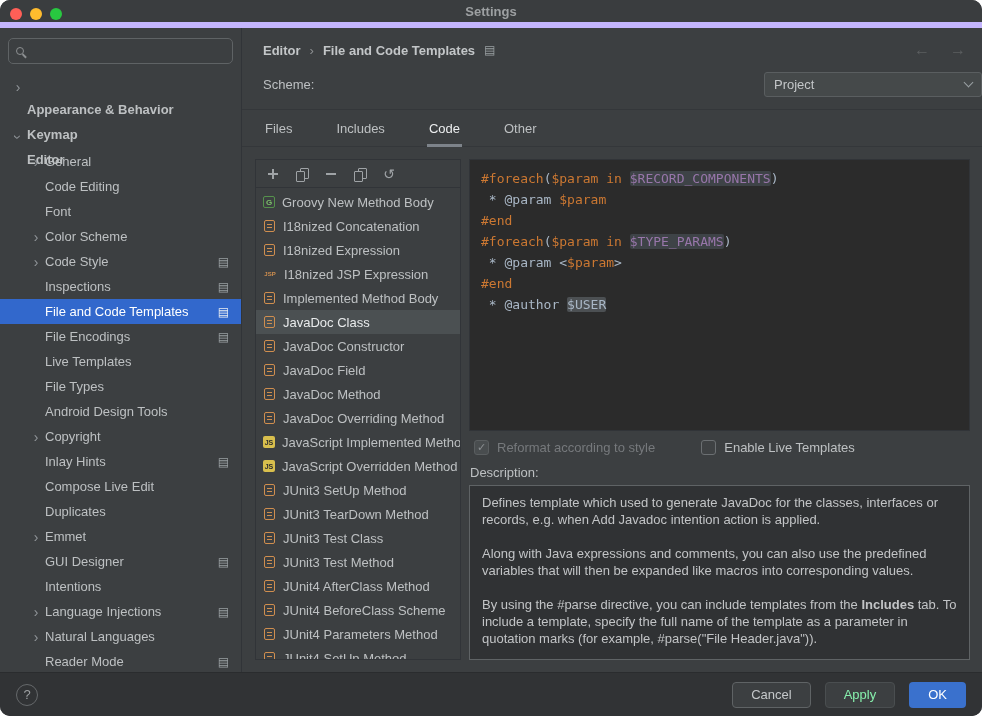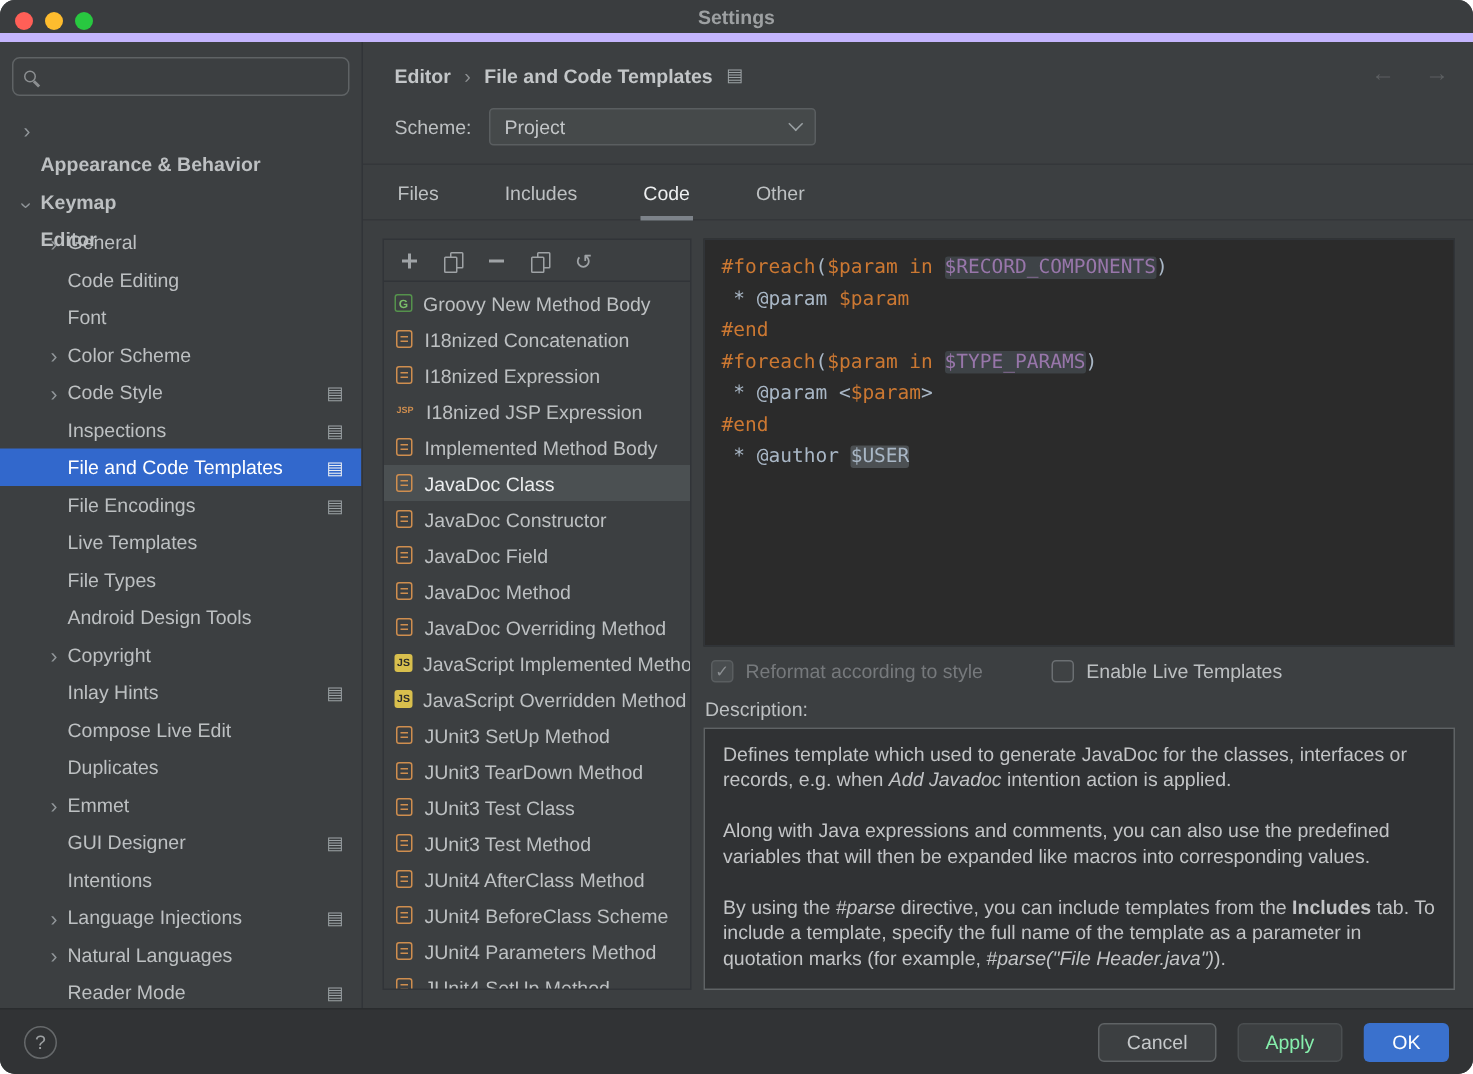--- a/index.html
+++ b/index.html
@@ -38,21 +38,21 @@
   .badge{position:absolute;right:12px;color:#9aa0a3;font-size:12px;}
   .tree-row.selected .badge{color:#e8ecf2;}
 
   
   .crumb-row{display:flex;align-items:center;margin:10px 16px 6px 21px;height:24px;flex:none;}
   .crumb{font-weight:700;color:#c3c6c8;}
   .crumb-sep{margin:0 9px;color:#8c8f91;}
   .crumb-badge{margin-left:9px;color:#9aa0a3;font-size:12px;}
   .nav-arrows{margin-left:auto;display:flex;gap:20px;color:#5c5f61;font-size:16px;}
 
-  .scheme-row{display:flex;align-items:center;margin:4px 0 12px 21px;gap:12px;flex:none;}
+  .scheme-row{display:flex;align-items:center;margin:4px 0 12px 21px;gap:12px;flex:none;justify-content:space-between;}
   .combo{width:218px;height:25px;background:#45494a;border:1px solid #5a5e60;border-radius:3px;display:flex;align-items:center;padding:0 9px;color:#c3c6c8;}
   .chev-down{width:7px;height:7px;border-right:1.6px solid #9aa0a3;border-bottom:1.6px solid #9aa0a3;transform:rotate(45deg);margin-left:auto;margin-top:-4px;flex:none;}
 
   .hr{border-top:1px solid #34373a;flex:none;}
 
   
   .tab-bar{display:flex;gap:40px;padding-left:21px;height:37px;align-items:stretch;border-bottom:1px solid #34373a;flex:none;}
   .tab{display:flex;align-items:center;color:#bdc0c2;position:relative;padding:0 2px;cursor:default;}
   .tab.active{color:#eceeef;}
   .tab.active::after{content:"";position:absolute;left:0;right:0;bottom:-1px;height:3px;background:#7d838a;}
@@ -93,21 +93,21 @@
   .cb{display:flex;align-items:center;gap:8px;}
   .cbx{width:15px;height:15px;border-radius:3px;display:flex;align-items:center;justify-content:center;font-size:11px;flex:none;}
   .cbx.checked-disabled{background:#494d4f;border:1px solid #5a5e60;color:#8b8f92;}
   .cbx.unchecked{background:#3f4244;border:1px solid #6b6f72;}
   .cb-label-disabled{color:#76797c;}
   .cb-label{color:#bdc0c2;}
 
   .desc-label{flex:none;margin:2px 0 5px 1px;color:#bdc0c2;}
   .desc-box{flex:1;border:1px solid #5f6365;background:#303234;padding:8px 12px;overflow:hidden;color:#c2c4c6;line-height:17px;min-height:0;}
   .desc-p{margin:0 0 17px 0;}
-  .seg-i{font-style:italic;}
+  .seg-i{}
   .seg-b{font-weight:700;}
 
   
   .footer{height:44px;flex:none;background:#313335;border-top:1px solid #2a2c2e;display:flex;align-items:center;padding:0 16px;}
   .help-btn{width:22px;height:22px;border:1px solid #66696b;border-radius:50%;display:flex;align-items:center;justify-content:center;color:#9da0a2;font-size:13px;}
   .footer-spacer{flex:1;}
   .btn{height:26px;padding:0 18px;border-radius:4px;margin-left:14px;font-size:13px;display:flex;align-items:center;border:1px solid transparent;font-family:"Liberation Sans",sans-serif;}
   .btn-cancel{background:#3c3f41;border-color:#5f6365;color:#c5c8ca;}
   .btn-apply{background:#3c3f41;border-color:#4a4e50;color:#86efac;}
   .btn-ok{background:#3a71cd;color:#ffffff;}

